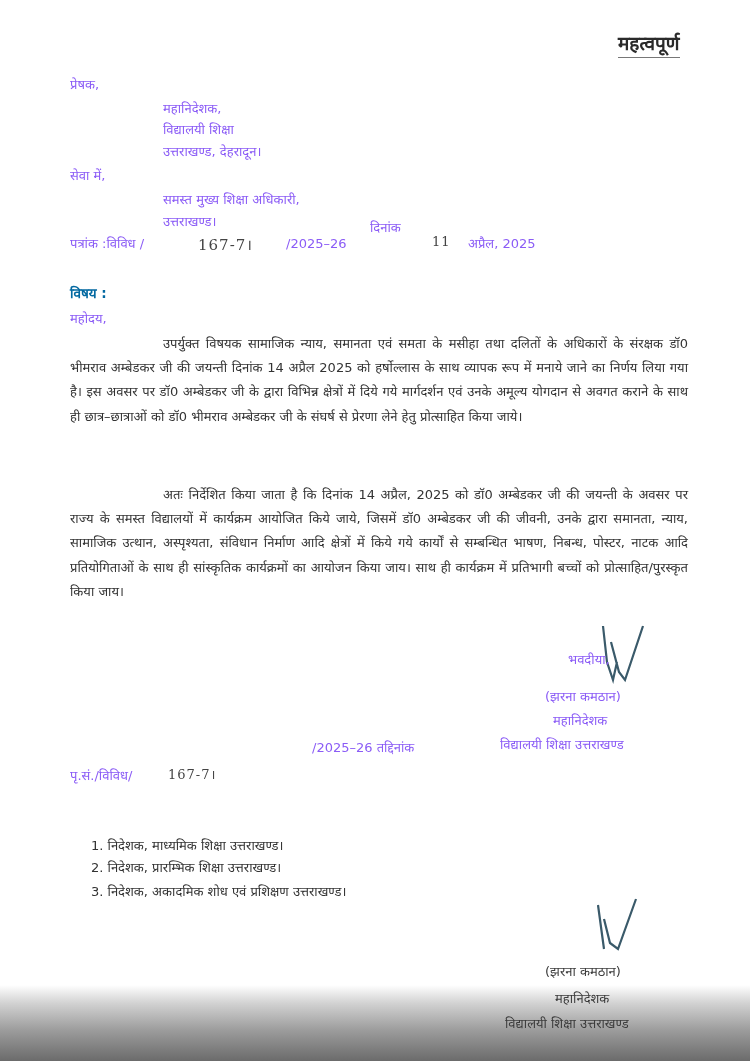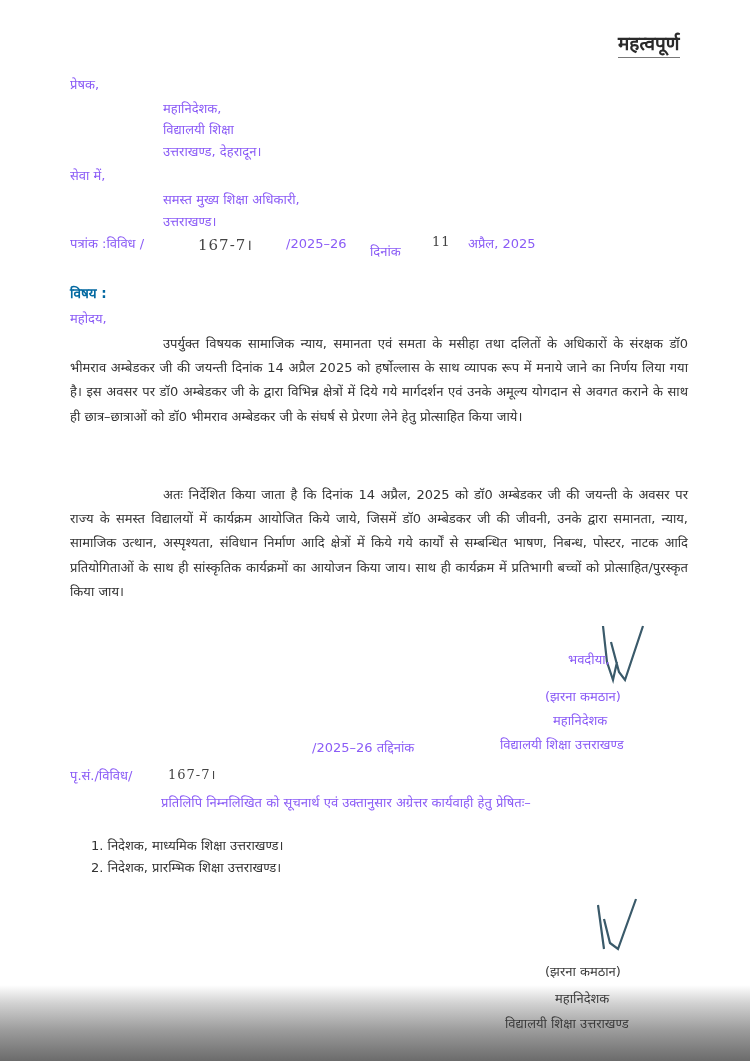--- a/index.html
+++ b/index.html
@@ -47,21 +47,21 @@
   <div class="abs t" style="left:163px; top:122px;">विद्यालयी शिक्षा</div>
   <div class="abs t" style="left:163px; top:144px;">उत्तराखण्ड, देहरादून।</div>
 
   <div class="abs t" style="left:70px; top:168px;">सेवा में,</div>
   <div class="abs t" style="left:163px; top:192px;">समस्त मुख्य शिक्षा अधिकारी,</div>
   <div class="abs t" style="left:163px; top:214px;">उत्तराखण्ड।</div>
 
   <div class="abs t" style="left:70px; top:236px;">पत्रांक :विविध /</div>
   <div class="abs hand" style="left:198px; top:234px;">167-7।</div>
   <div class="abs t" style="left:286px; top:236px;">/2025–26</div>
-  <div class="abs t" style="left:370px; top:244px;">दिनांक</div>
+  <div class="abs t" style="left:370px; top:220px;">दिनांक</div>
   <div class="abs hand" style="left:432px; top:234px; font-size:13px;">11</div>
   <div class="abs t" style="left:468px; top:236px;">अप्रैल, 2025</div>
 
   <div class="abs subject-label">विषय :</div>
 
   <div class="abs t" style="left:70px; top:311px;">महोदय,</div>
 
   <div class="para" style="top:332px;">उपर्युक्त विषयक सामाजिक न्याय, समानता एवं समता के मसीहा तथा दलितों के अधिकारों के संरक्षक डॉ0 भीमराव अम्बेडकर जी की जयन्ती दिनांक 14 अप्रैल 2025 को हर्षोल्लास के साथ व्यापक रूप में मनाये जाने का निर्णय लिया गया है। इस अवसर पर डॉ0 अम्बेडकर जी के द्वारा विभिन्न क्षेत्रों में दिये गये मार्गदर्शन एवं उनके अमूल्य योगदान से अवगत कराने के साथ ही छात्र–छात्राओं को डॉ0 भीमराव अम्बेडकर जी के संघर्ष से प्रेरणा लेने हेतु प्रोत्साहित किया जाये।</div>
   <div class="para" style="top:483px;">अतः निर्देशित किया जाता है कि दिनांक 14 अप्रैल, 2025 को डॉ0 अम्बेडकर जी की जयन्ती के अवसर पर राज्य के समस्त विद्यालयों में कार्यक्रम आयोजित किये जाये, जिसमें डॉ0 अम्बेडकर जी की जीवनी, उनके द्वारा समानता, न्याय, सामाजिक उत्थान, अस्पृश्यता, संविधान निर्माण आदि क्षेत्रों में किये गये कार्यों से सम्बन्धित भाषण, निबन्ध, पोस्टर, नाटक आदि प्रतियोगिताओं के साथ ही सांस्कृतिक कार्यक्रमों का आयोजन किया जाय। साथ ही कार्यक्रम में प्रतिभागी बच्चों को प्रोत्साहित/पुरस्कृत किया जाय।</div>
 
@@ -70,24 +70,24 @@
   </svg>
   <div class="abs t" style="left:568px; top:652px;">भवदीया,</div>
   <div class="abs t" style="left:545px; top:689px;">(झरना कमठान)</div>
   <div class="abs t" style="left:553px; top:713px;">महानिदेशक</div>
   <div class="abs t" style="left:500px; top:737px;">विद्यालयी शिक्षा उत्तराखण्ड</div>
 
   <div class="abs t" style="left:70px; top:768px;">पृ.सं./विविध/</div>
   <div class="abs hand" style="left:168px; top:765px; font-size:13px;">167-7।</div>
   <div class="abs t" style="left:312px; top:740px;">/2025–26 तद्दिनांक</div>
 
-  <div class="abs t" style="left:161px; top:795px;">प्रतिलिपि निम्नलिखित को सूचनार्थ एवं उक्तानुसार अग्रेत्तर कार्यवाही हेतु प्रेषितः–</div>
 
   <div class="abs t list-item" style="top:838px;">1. निदेशक, माध्यमिक शिक्षा उत्तराखण्ड।</div>
   <div class="abs t list-item" style="top:860px;">2. निदेशक, प्रारम्भिक शिक्षा उत्तराखण्ड।</div>
+  <div class="abs t list-item" style="top:884px;">3. निदेशक, अकादमिक शोध एवं प्रशिक्षण उत्तराखण्ड।</div>
 
   <svg class="sig" style="left:590px; top:893px;" width="70" height="72" viewBox="0 0 70 72">
     <path d="M8 12 L14 56 M14 26 L20 50 L28 56 L46 6"></path>
   </svg>
   <div class="abs t fade-text" style="left:545px; top:964px;">(झरना कमठान)</div>
 
   <div class="bottom-fade"></div>
 
   <div class="abs t fade-text" style="left:555px; top:991px; z-index:2;">महानिदेशक</div>
   <div class="abs t fade-text" style="left:505px; top:1016px; z-index:2;">विद्यालयी शिक्षा उत्तराखण्ड</div>

